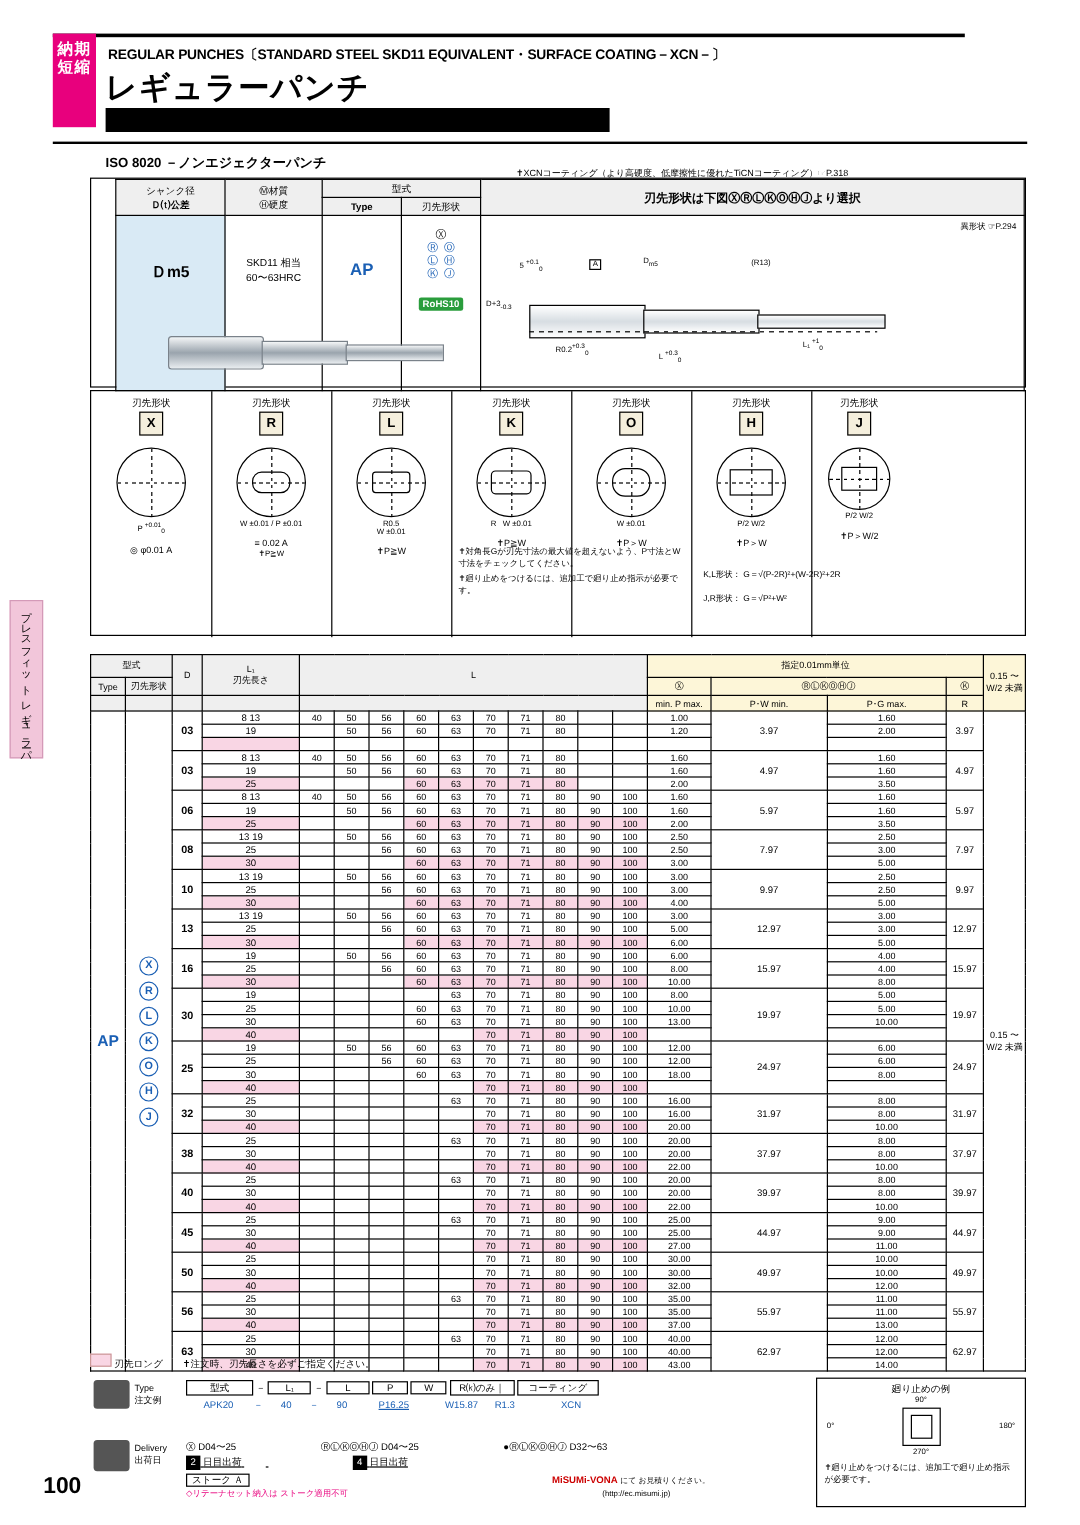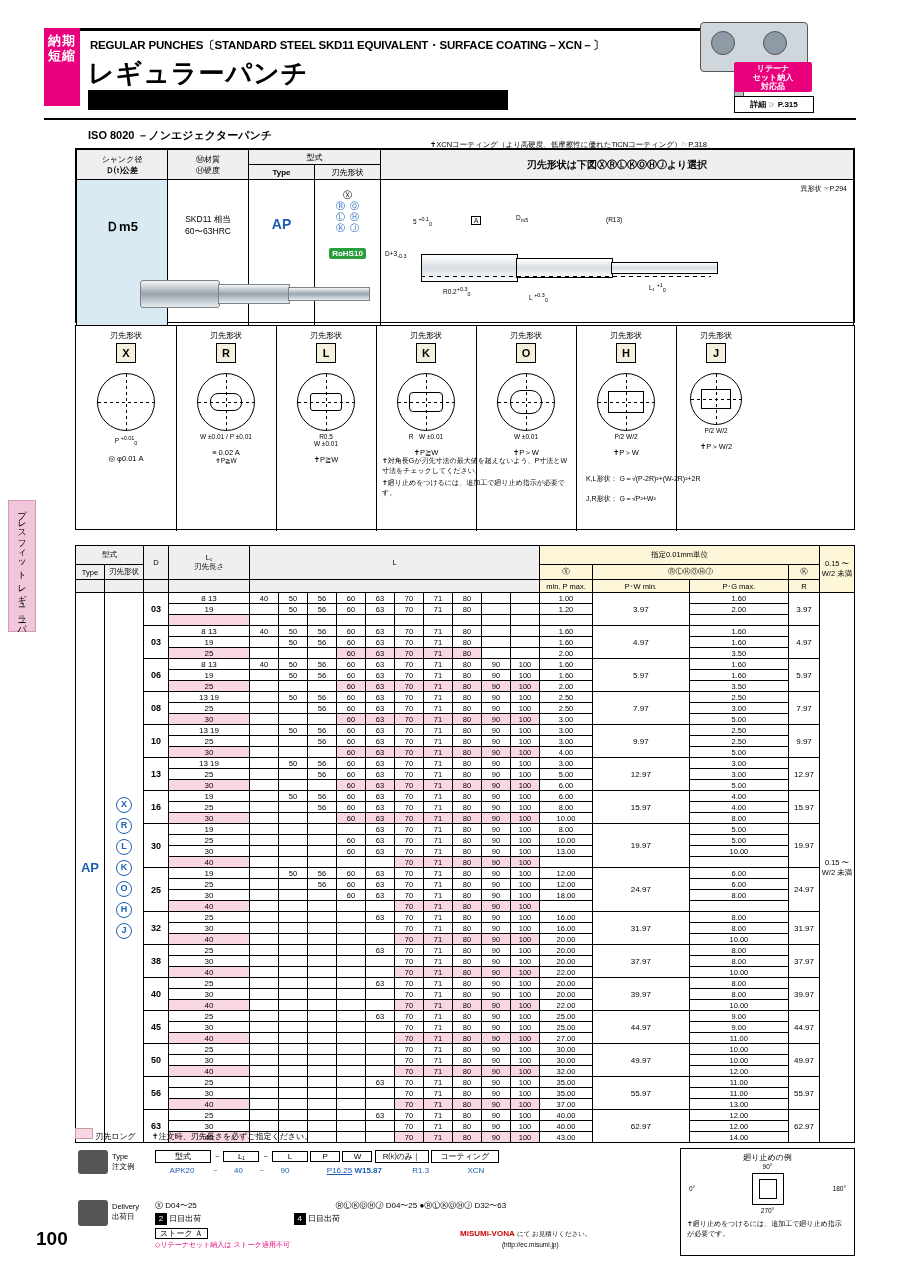--- a/index.html
+++ b/index.html
@@ -25,21 +25,21 @@
   .ret-art{position:absolute;left:690px;top:22px;width:130px;height:92px;}
   .ret-body{position:absolute;left:10px;top:0px;width:106px;height:48px;background:#cfd6dc;border:1px solid #555;border-radius:4px;}
   .ret-body:before{content:"";position:absolute;left:10px;top:8px;width:22px;height:22px;border-radius:50%;background:#8e9aa5;border:1px solid #555;}
   .ret-body:after{content:"";position:absolute;left:62px;top:8px;width:22px;height:22px;border-radius:50%;background:#8e9aa5;border:1px solid #555;}
   .ret-stem{position:absolute;left:44px;top:46px;width:8px;height:38px;background:#b9c2c9;border:1px solid #555;}
   .ret-pink{position:absolute;left:44px;top:40px;width:78px;height:30px;background:#e8007d;color:#fff;font-size:8.5px;
     font-weight:bold;text-align:center;line-height:14px;border-radius:2px;}
   .ret-detail{position:absolute;left:44px;top:74px;width:78px;height:15px;background:#fff;border:1px solid #000;
     font-size:8px;text-align:center;line-height:15px;font-weight:bold;}
   
-  .box{position:absolute;border:1px solid #000;box-sizing:border-box;}
+  .box{position:absolute;border:1px solid #000;box-sizing:border-box;padding-left:20px;}
   .tbl{border-collapse:collapse;font-size:8px;}
   .tbl td,.tbl th{border:1px solid #000;text-align:center;padding:0;}
   .lblue{background:#d9eaf5;}
   .lyellow{background:#fdf6d8;}
   .lgray{background:#efefef;}
   .pinkcell{background:#f9d6e4;}
   
   .spec{position:absolute;left:75px;top:148px;width:780px;height:175px;}
   .spec table{width:100%;height:100%;}
   
@@ -89,30 +89,20 @@
     <div class="hdr-bar"></div>
     <div class="tag-noki">
       <span>納期短縮</span>
     </div>
     <div class="hdr-en">REGULAR PUNCHES〔STANDARD STEEL SKD11 EQUIVALENT・SURFACE COATING－XCN－〕</div>
     <div class="hdr-jp">レギュラーパンチ</div>
     <div class="hdr-sub-band"></div>
     <div class="hdr-rule"></div>
     <div class="iso">ISO 8020 －ノンエジェクターパンチ</div>
 
-    <div class="ret-art">
-      <div class="ret-body"></div>
-      <div class="ret-stem"></div>
-      <div class="ret-pink">
-        <div style="font-size:8px;line-height:9px;padding-top:2px;">リテーナ</div>
-        <div style="font-size:8px;line-height:9px;">セット納入</div>
-        <div style="font-size:8px;line-height:9px;">対応品</div>
-      </div>
-      <div class="ret-detail">詳細 ☞ P.315</div>
-    </div>
   </div>
 
   <div style="position:absolute;left:430px;top:140px;font-size:7.5px;">✝XCNコーティング（より高硬度、低摩擦性に優れたTiCNコーティング）☞P.318</div>
 
   <div class="spec box">
     <table class="tbl" style="width:100%;height:100%;">
       <tbody>
           <tr>
         <td class="lgray" rowspan="2" style="width:90px;height:14px;">
           <div style="font-size:8px;">シャンク径</div>
@@ -1154,40 +1144,40 @@
       <span class="dbox" style="width:28px;">W</span>
       <span class="dbox" style="width:52px;">R⒦のみ｜</span>
       <span class="dbox" style="width:66px;">コーティング</span>
     </div>
     <div style="font-size:8px;color:#1a5fb4;margin-top:2px;white-space:nowrap;">
       <span style="display:inline-block;width:54px;text-align:center;">APK20</span>
       <span>－</span>
       <span style="display:inline-block;width:34px;text-align:center;">40</span>
       <span>－</span>
       <span style="display:inline-block;width:34px;text-align:center;">90</span>
-      <span style="display:inline-block;width:48px;text-align:right;text-decoration:underline;">P16.25</span>
-      <span style="display:inline-block;width:44px;text-align:left;font-weight:bold;">W15.87</span>
+      <span style="display:inline-block;width:48px;text-align:center;text-decoration:underline;">P16.25</span>
+      <span style="display:inline-block;width:44px;text-align:right;">W15.87</span>
       <span style="display:inline-block;width:40px;text-align:center;">R1.3</span>
       <span style="display:inline-block;width:66px;text-align:center;">XCN</span>
     </div>
   </div>
 
   <div style="position:absolute;left:78px;top:1200px;width:30px;height:26px;background:#555;border-radius:3px;"></div>
   <div style="position:absolute;left:112px;top:1202px;font-size:7.5px;line-height:10px;">
     <div>Delivery</div>
       <div>出荷日</div>
   </div>
 
   <div class="delivery" style="left:155px;top:1200px;">
     <div style="font-size:8px;">
       <span style="display:inline-block;width:110px;">Ⓧ D04〜25</span>
-      <span style="display:inline-block;width:150px;text-align:right;">ⓇⓁⓀⓄⒽⒿ D04〜25</span>
+      <span style="display:inline-block;width:150px;">ⓇⓁⓀⓄⒽⒿ D04〜25</span>
       <span>●ⓇⓁⓀⓄⒽⒿ D32〜63</span>
     </div>
-    <div style="font-size:8px;margin-top:2px;">
+    <div style="font-size:8px;margin-top:2px;text-decoration:underline;">
       <span class="sqdark">2</span>
       <span>日目出荷</span>
       <span style="display:inline-block;width:18px;"></span>
       <span class="sqdark" style="margin-left:70px;">4</span>
       <span>日目出荷</span>
     </div>
     <div style="font-size:8px;margin-top:3px;">
       <span style="border:1px solid #000;padding:0 4px;background:#fff;">ストーク Ａ</span>
       <span style="margin-left:250px;font-weight:bold;color:#c00;">MiSUMi-VONA</span>
       <span class="tiny">にて お見積りください。</span>

